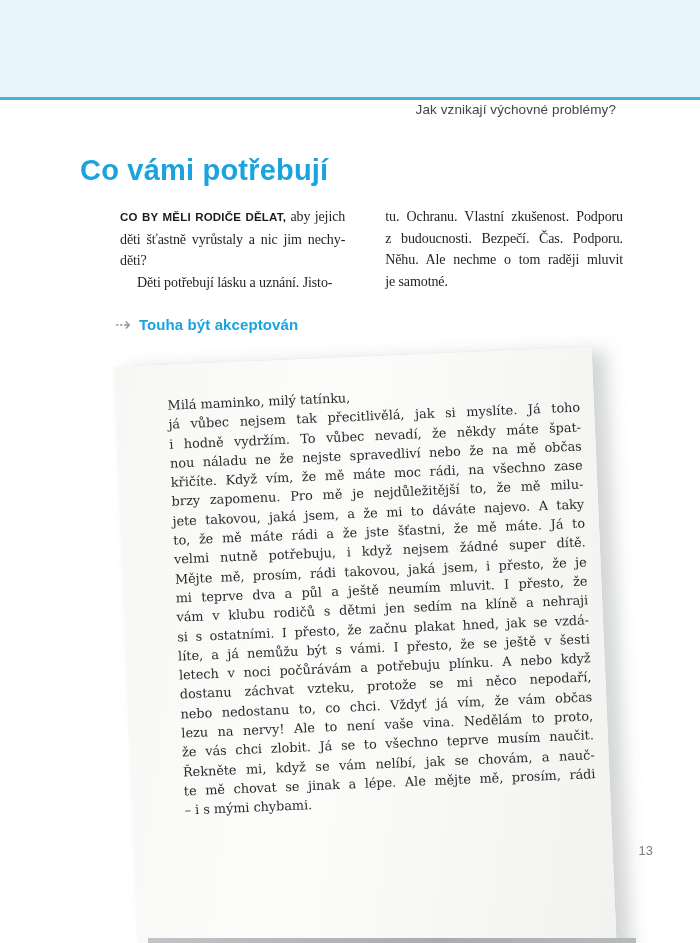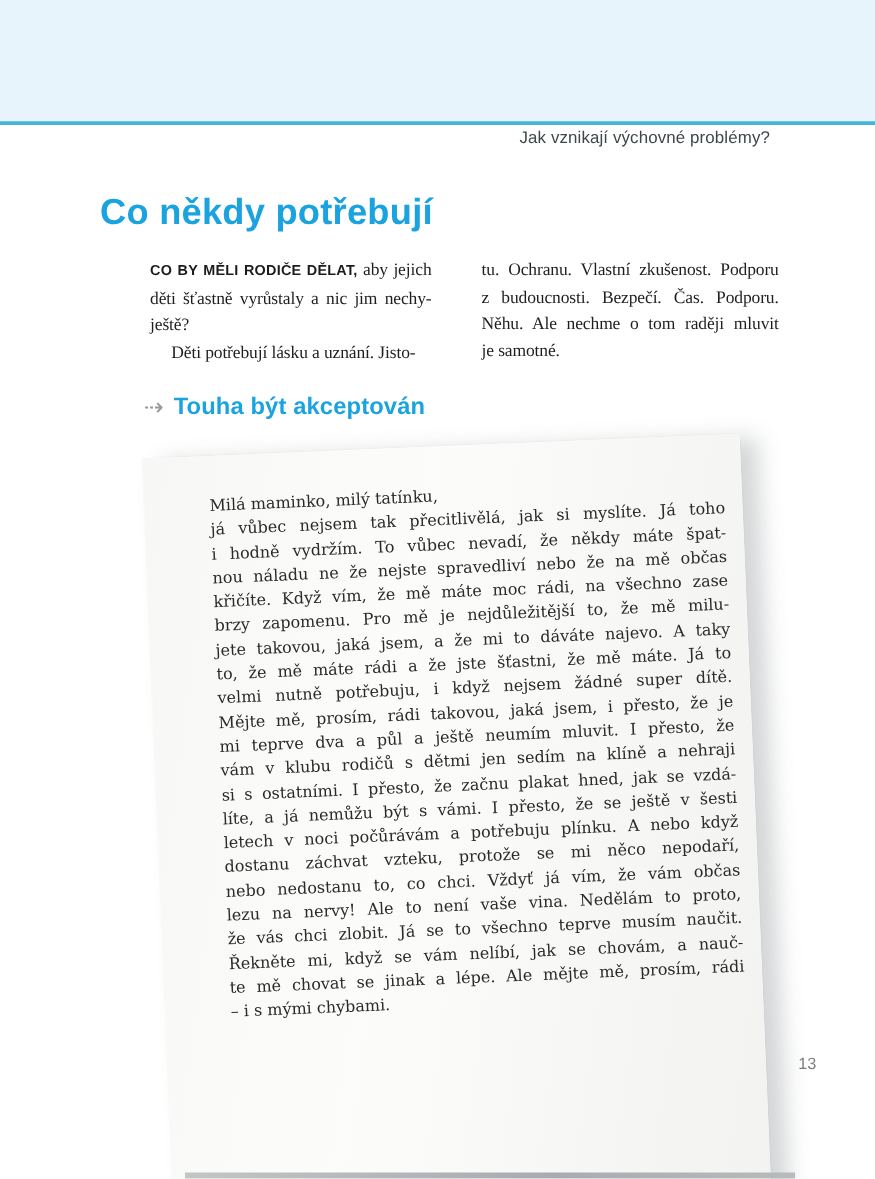--- a/index.html
+++ b/index.html
@@ -36,21 +36,21 @@
   .lead {
     font-family:"Liberation Sans", sans-serif; font-weight:bold;
     font-size:11.5px; letter-spacing:0.2px; color:#1b1b1b;
   }
   
   .section-row {
     position:absolute; left:115px; top:315px;
     display:flex; align-items:center;
   }
   .arrow { color:#97999b; font-size:19px; margin-right:8px; line-height:1; }
-  .section-title { color:#1aa3df; font-weight:bold; font-size:19px; letter-spacing:0.1px; }
+  .section-title { color:#1aa3df; font-weight:bold; font-size:15px; letter-spacing:0.1px; }
   
   .paper {
     position:absolute; left:114px; top:367px; width:478px; height:615px;
     background:linear-gradient(100deg, #f7f7f5 0%, #fcfcfb 40%, #f2f2f0 100%);
     transform:rotate(-2.4deg); transform-origin:0 0;
     box-shadow:14px 4px 18px rgba(110,115,120,0.30), 0 0 2px rgba(0,0,0,0.06);
     border-radius:1px;
   }
   .letter {
     margin:31px 12px 0 52px; width:412px;
@@ -71,27 +71,27 @@
   }
 </style>
 </head>
 <body>
 
 <div class="page">
 
   <div class="band"></div>
   <div class="running-title">Jak vznikají výchovné problémy?</div>
 
-  <h1 class="page-title" style="margin:0; font-size:29px;">Co někdy potřebují</h1>
+  <h1 class="page-title" style="margin:0; font-size:29px;">Co vámi potřebují</h1>
 
   <div class="intro">
     <div class="col-left">
       <div class="hl j"><span class="lead">CO BY MĚLI RODIČE DĚLAT,</span><span> aby jejich</span></div>
       <div class="hl j">děti šťastně vyrůstaly a nic jim nechy-</div>
-      <div class="hl">ještě?</div>
+      <div class="hl">děti?</div>
       <div class="hl indent">Děti potřebují lásku a uznání. Jisto-</div>
     </div>
     <div class="col-right">
       <div class="hl j">tu. Ochranu. Vlastní zkušenost. Podporu</div>
       <div class="hl j">z budoucnosti. Bezpečí. Čas. Podporu.</div>
       <div class="hl j">Něhu. Ale nechme o tom raději mluvit</div>
       <div class="hl">je samotné.</div>
     </div>
   </div>
 

